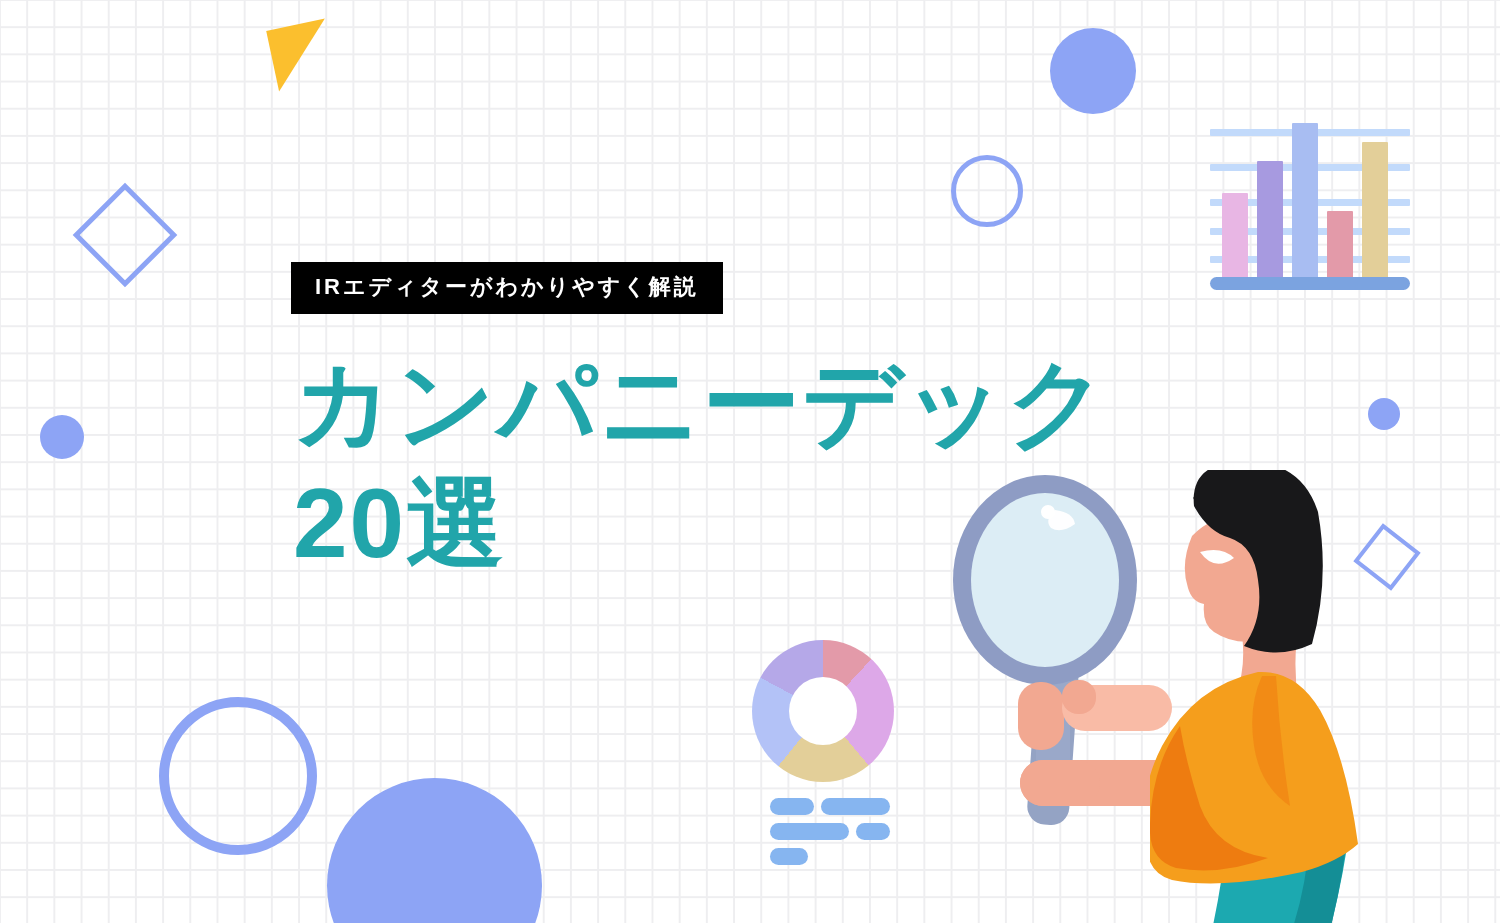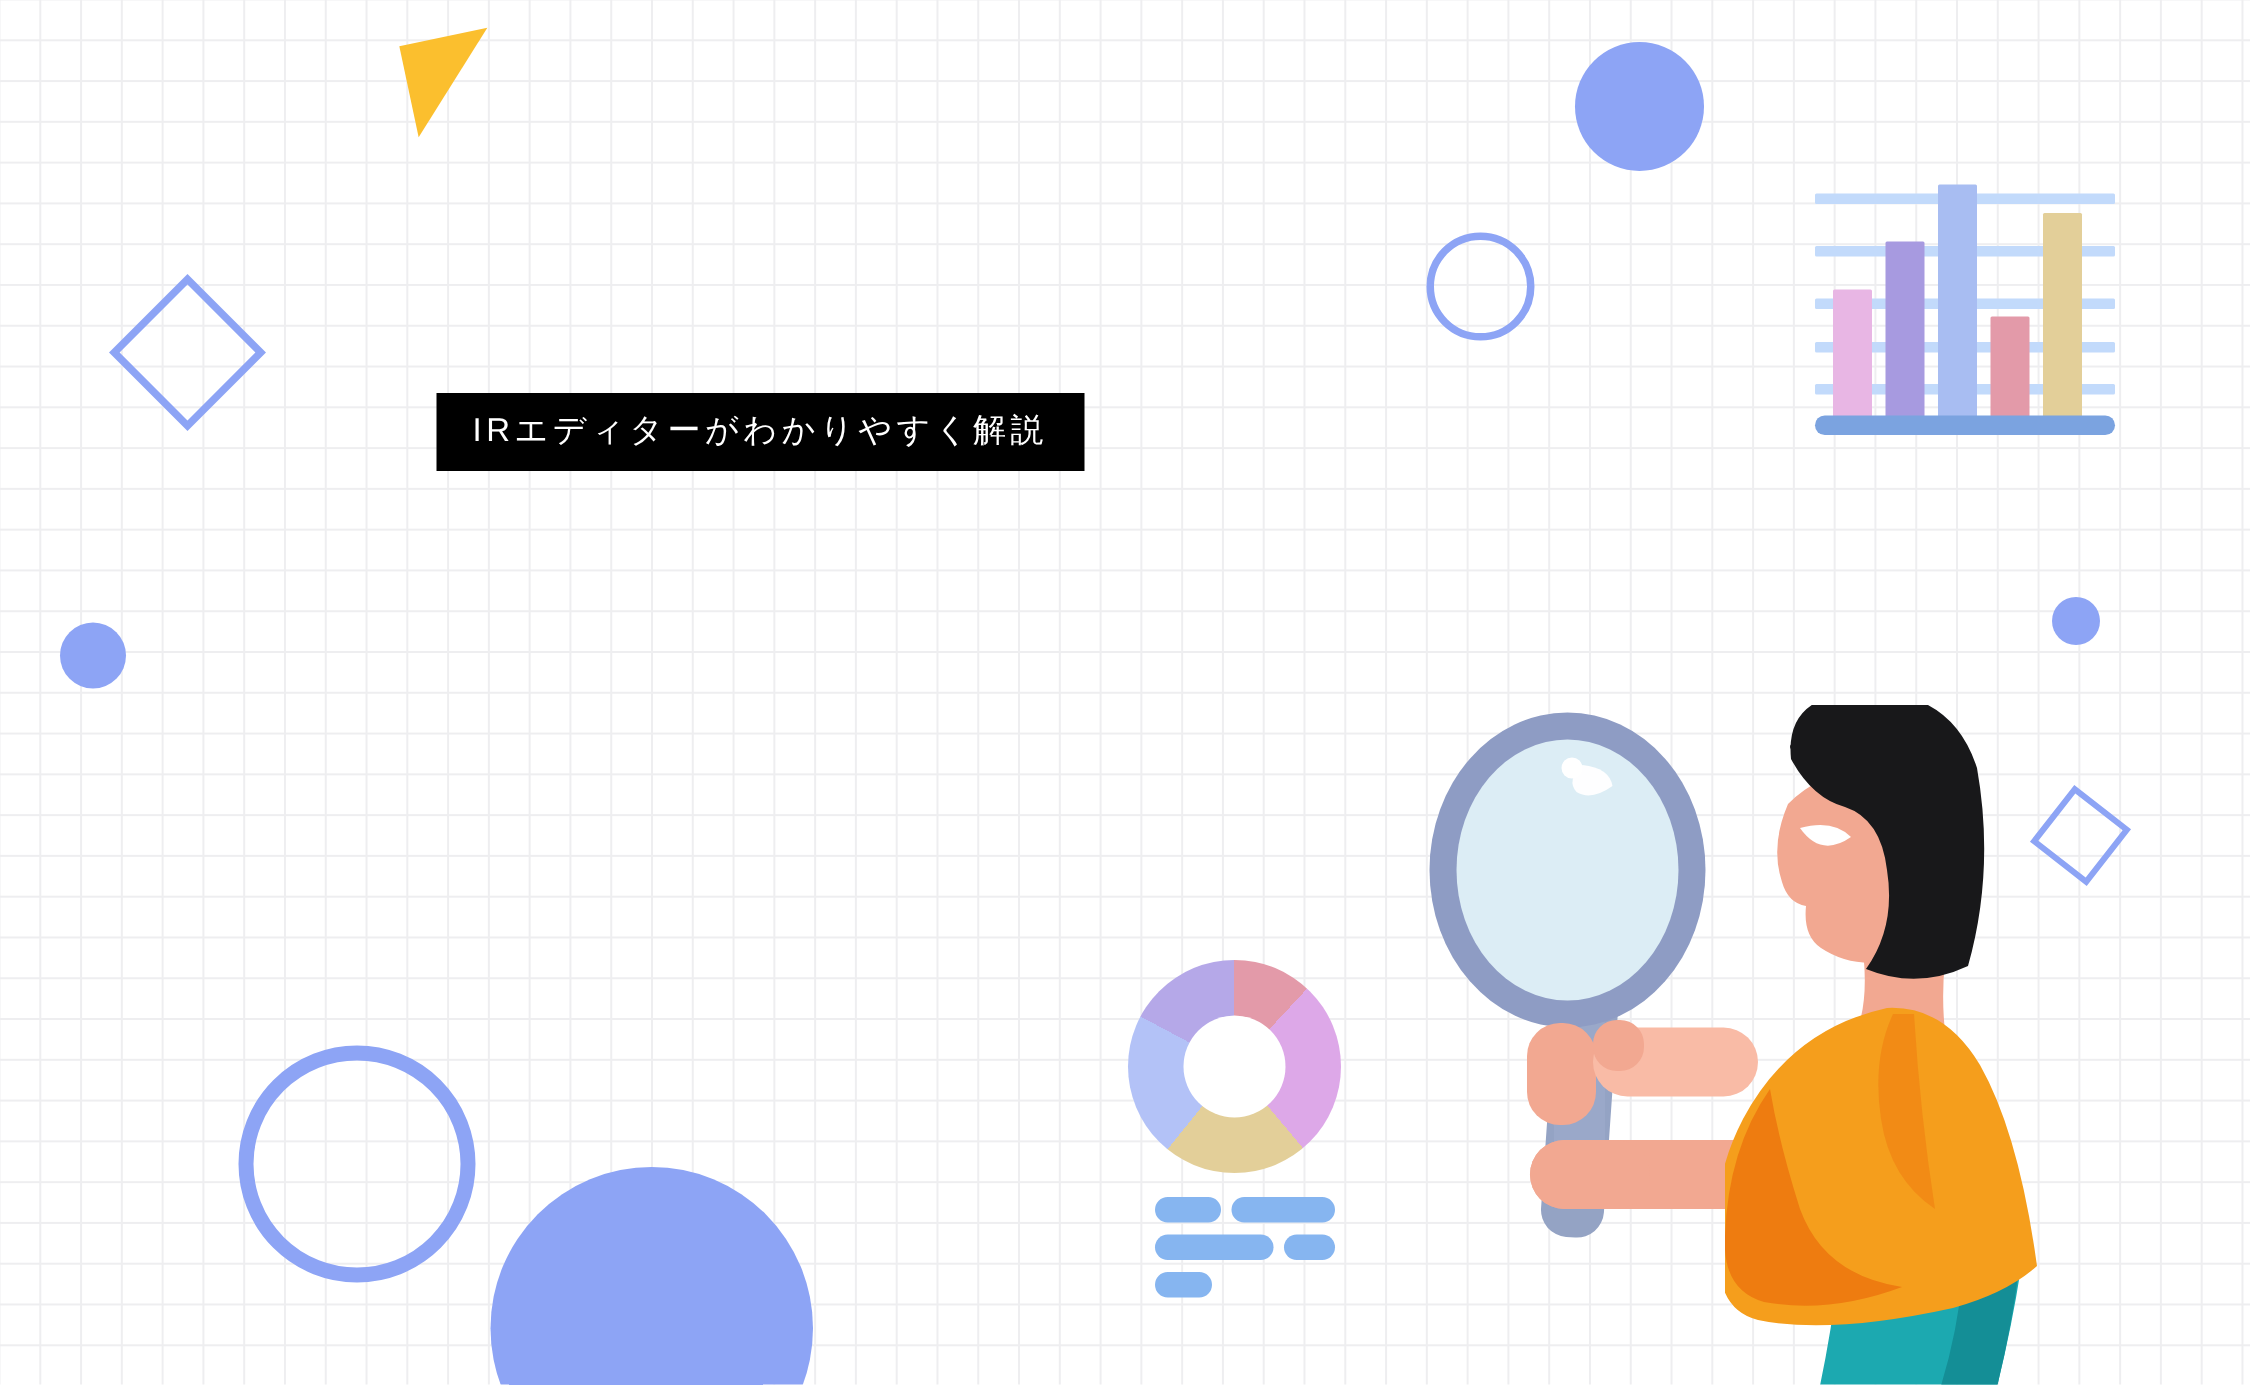--- a/index.html
+++ b/index.html
@@ -39,21 +39,21 @@
   #dot-right-mid{left:1368px;top:398px;width:32px;height:32px;}
   #diamond-right{left:1363px;top:533px;width:40px;height:40px;transform:rotate(38deg);border-width:4px;}
   #ring-bottom-left{left:159px;top:697px;width:138px;height:138px;border-width:10px;}
   #dot-bottom-big{left:327px;top:778px;width:215px;height:215px;}
 
   
   #badge{
     position:absolute;left:291px;top:262px;
     background:#000000;color:#ffffff;
     padding:14px 24px 16px 24px;
-    font-size:22px;font-weight:normal;letter-spacing:3px;
+    font-size:22px;font-weight:bold;letter-spacing:3px;
     line-height:1;white-space:nowrap;
   }
 
   
   #headline{
     position:absolute;left:293px;top:344px;width:920px;
     color:#21a5aa;font-weight:bold;
     font-size:98px;line-height:1.22;letter-spacing:2px;
     white-space:pre-line;
   }
@@ -88,20 +88,22 @@
   <div class="shape ring" id="ring-top-right"></div>
   <div class="shape diamond" id="diamond-left"></div>
   <div class="shape dot" id="dot-left-mid"></div>
   <div class="shape dot" id="dot-right-mid"></div>
   <div class="shape diamond" id="diamond-right"></div>
   <div class="shape ring" id="ring-bottom-left"></div>
   <div class="shape dot" id="dot-bottom-big"></div>
 
   <div id="badge">IRエディターがわかりやすく解説</div>
 
+  <div id="headline">カンパニーデック
+20選</div>
 
   <div id="barchart">
     <div class="gridline" style="top:14px;"></div>
     <div class="gridline" style="top:49px;"></div>
     <div class="gridline" style="top:84px;"></div>
     <div class="gridline" style="top:113px;"></div>
     <div class="gridline" style="top:141px;"></div>
     <div class="bars">
       <div class="bar" style="height:88px;background:#e8b6e4;"></div>
       <div class="bar" style="height:120px;background:#a79ae0;"></div>

